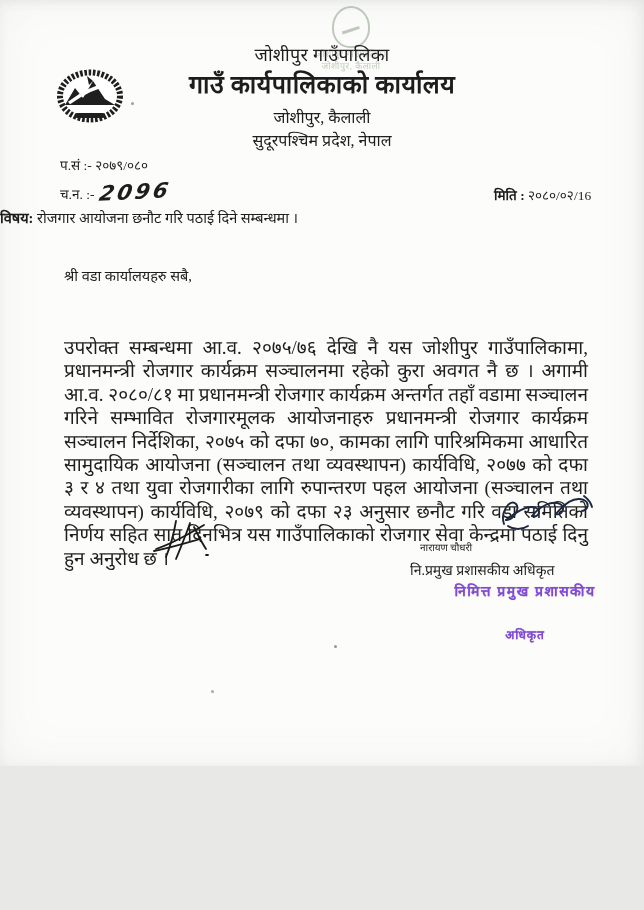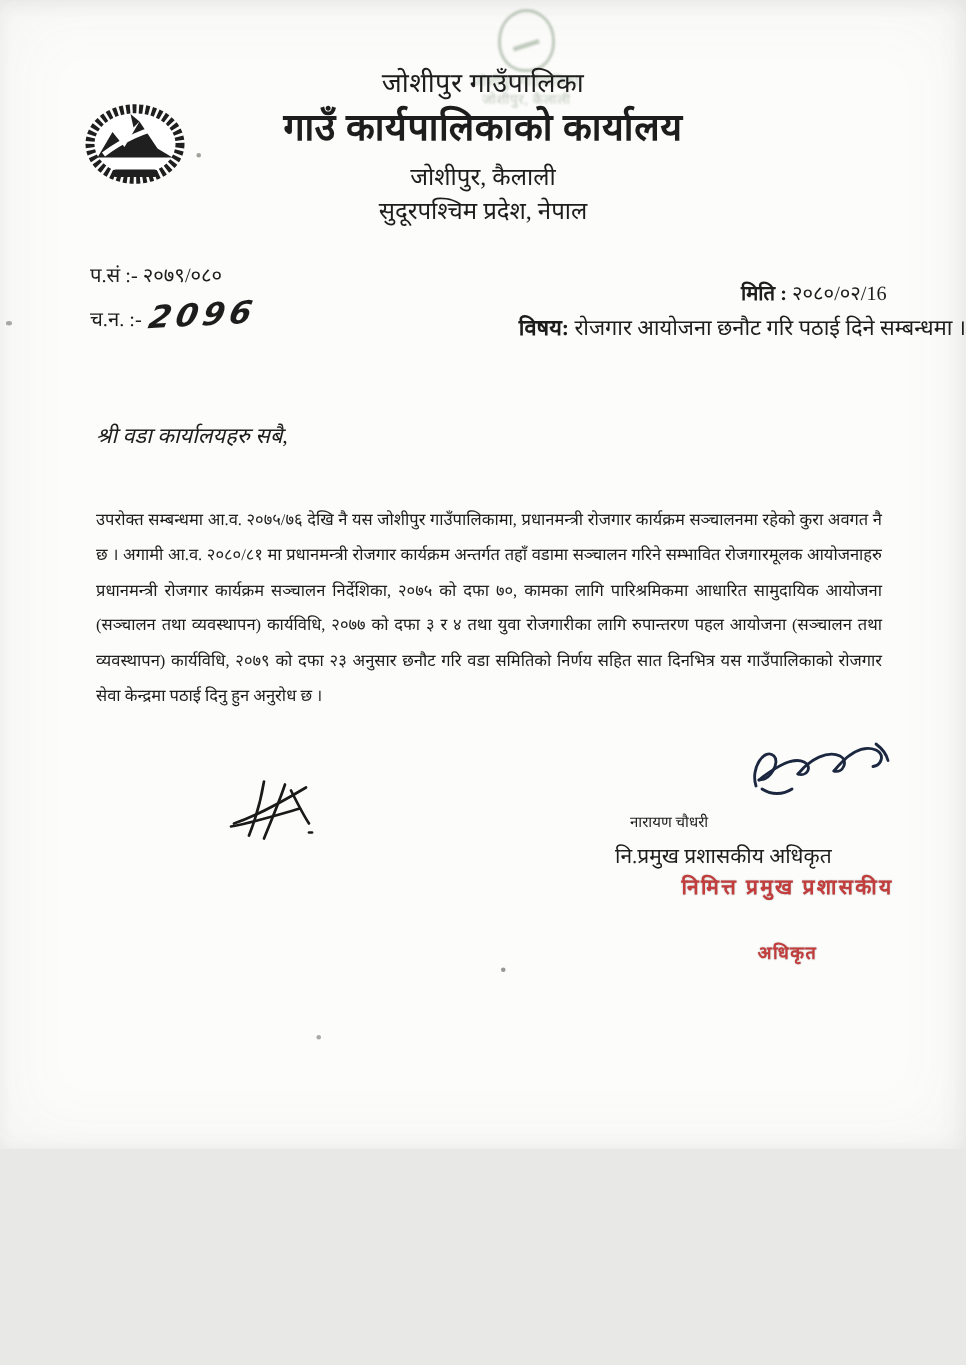--- a/index.html
+++ b/index.html
@@ -30,52 +30,52 @@
     border-bottom:3px solid #8ea18a;transform:rotate(-18deg);
   }
   .wm-line{font-size:9px;line-height:12px;letter-spacing:.5px;}
   .emblem{left:56px;top:68px;}
   .hdr{left:0;width:644px;text-align:center;}
   .hdr-muni{top:42px;font-size:18px;letter-spacing:.3px;}
   .hdr-office{top:66px;font-size:25px;font-weight:bold;letter-spacing:.4px;}
   .hdr-place{top:106px;font-size:16px;}
   .hdr-prov{top:129px;font-size:16px;}
   
-  .refline{left:60px;font-size:13.5px;margin-top:18px;}
+  .refline{left:60px;font-size:13.5px;}
   .ref-no{top:156px;}
   .disp-no{top:180px;}
   .handwritten{
     display:inline-block;
     font-family:"DejaVu Sans","Liberation Sans",sans-serif;
     font-style:italic;font-weight:bold;
     font-size:21px;letter-spacing:3px;
     transform:skewX(-14deg) rotate(-3deg);
     margin-left:2px;
   }
   .dateline{left:470px;top:186px;font-size:13.5px;}
   .dateline .lbl{font-weight:bold;padding-left:24px;}
-  .subject{left:0;top:207px;width:644px;text-align:right;font-size:14.5px;}
+  .subject{left:0;top:207px;width:644px;text-align:left;font-size:14.5px;}
   .subject .lbl{font-weight:bold;}
   
-  .rcpt1{left:64px;top:279px;font-size:14.5px;font-style:italic;}
+  .rcpt1{left:64px;top:265px;font-size:14.5px;}
   .rcpt2{left:64px;top:288px;font-size:14.5px;}
   
   .body-par{
     left:64px;top:336px;width:524px;
-    font-size:11px;line-height:23.4px;
+    font-size:19px;line-height:23.4px;
     text-align:justify;
   }
   
   .sig-left{left:150px;top:515px;}
   .sig-right{left:498px;top:490px;}
   .sgn-name{left:420px;top:540px;width:200px;text-align:left;font-size:10px;}
   .sgn-desig{left:410px;top:560px;width:220px;text-align:left;font-size:14px;}
   .stamp-text{
     left:420px;top:583px;width:210px;text-align:center;
-    color:#b91c1c;font-weight:bold;
+    color:#6d28d9;font-weight:bold;
     font-family:"Liberation Sans","DejaVu Sans",sans-serif;
     text-shadow:0 0 1px rgba(75,75,75,.55);
     opacity:.85;filter:blur(.3px);
   }
   .stamp-l1{font-size:14px;letter-spacing:1.5px;line-height:17px;}
   .stamp-l2{font-size:12px;letter-spacing:1px;line-height:15px;margin-top:28px;}
   
   .speck{position:absolute;border-radius:50%;background:#55554f;}
 </style>
 </head>

